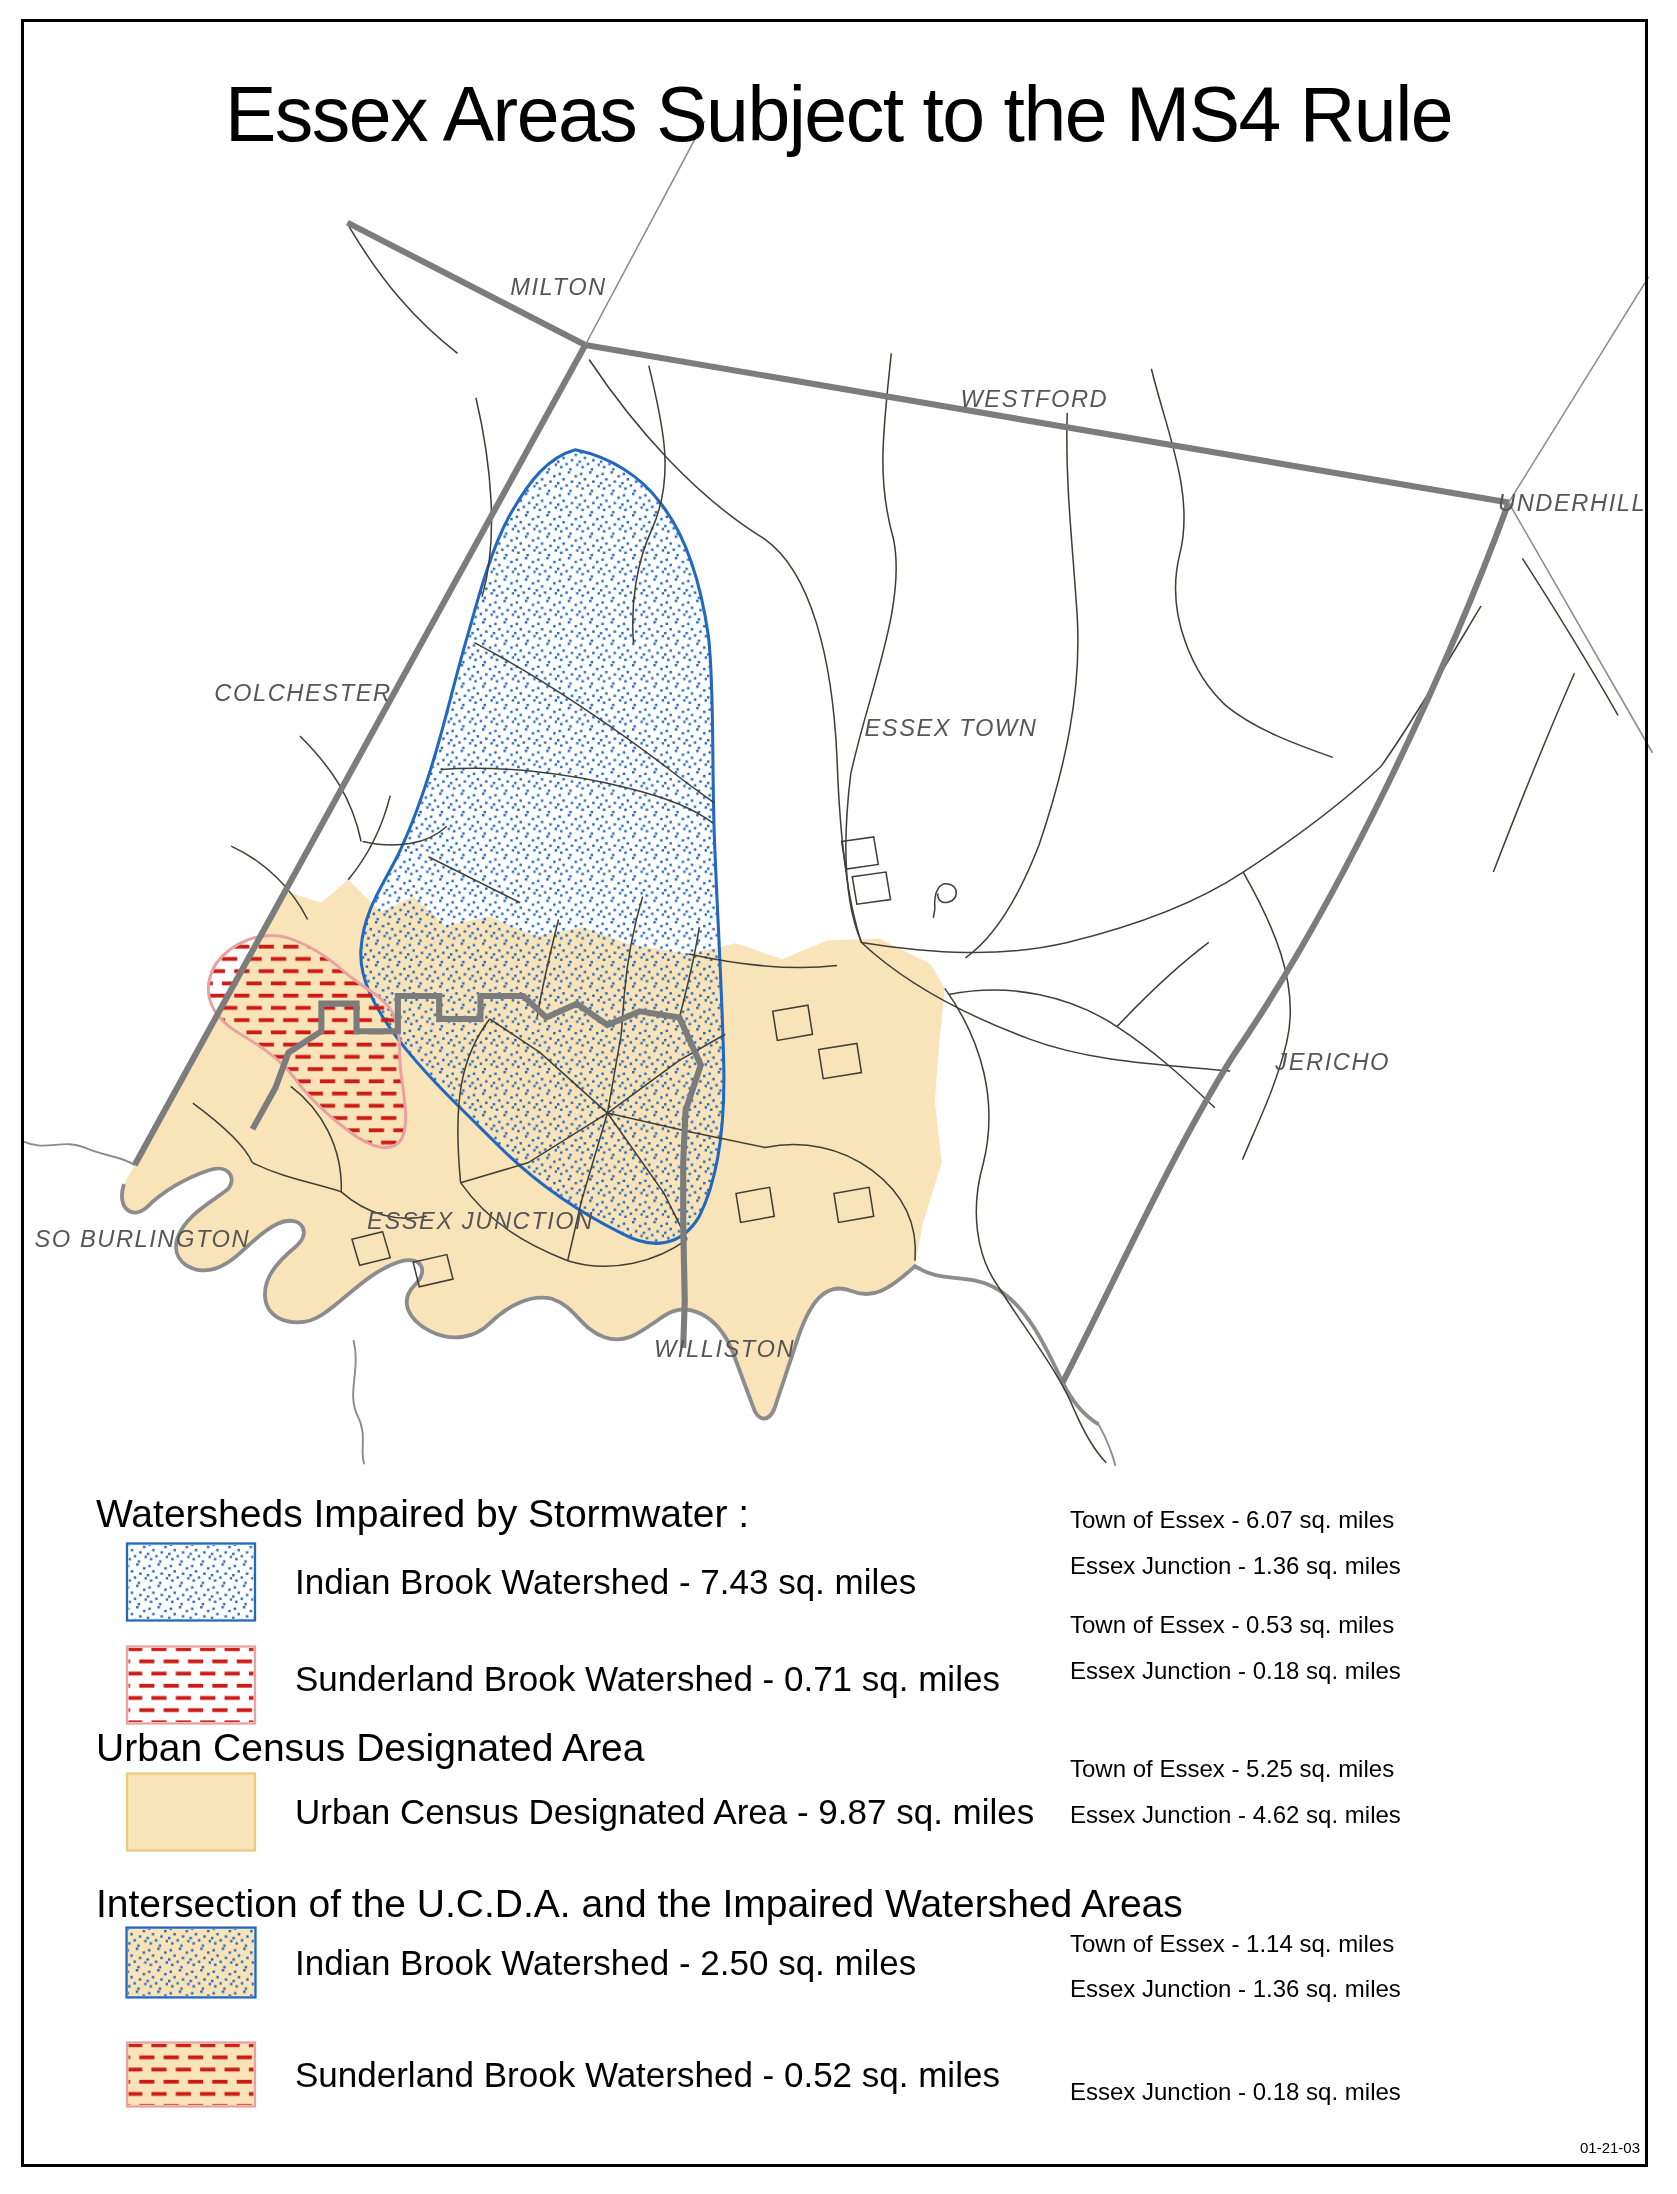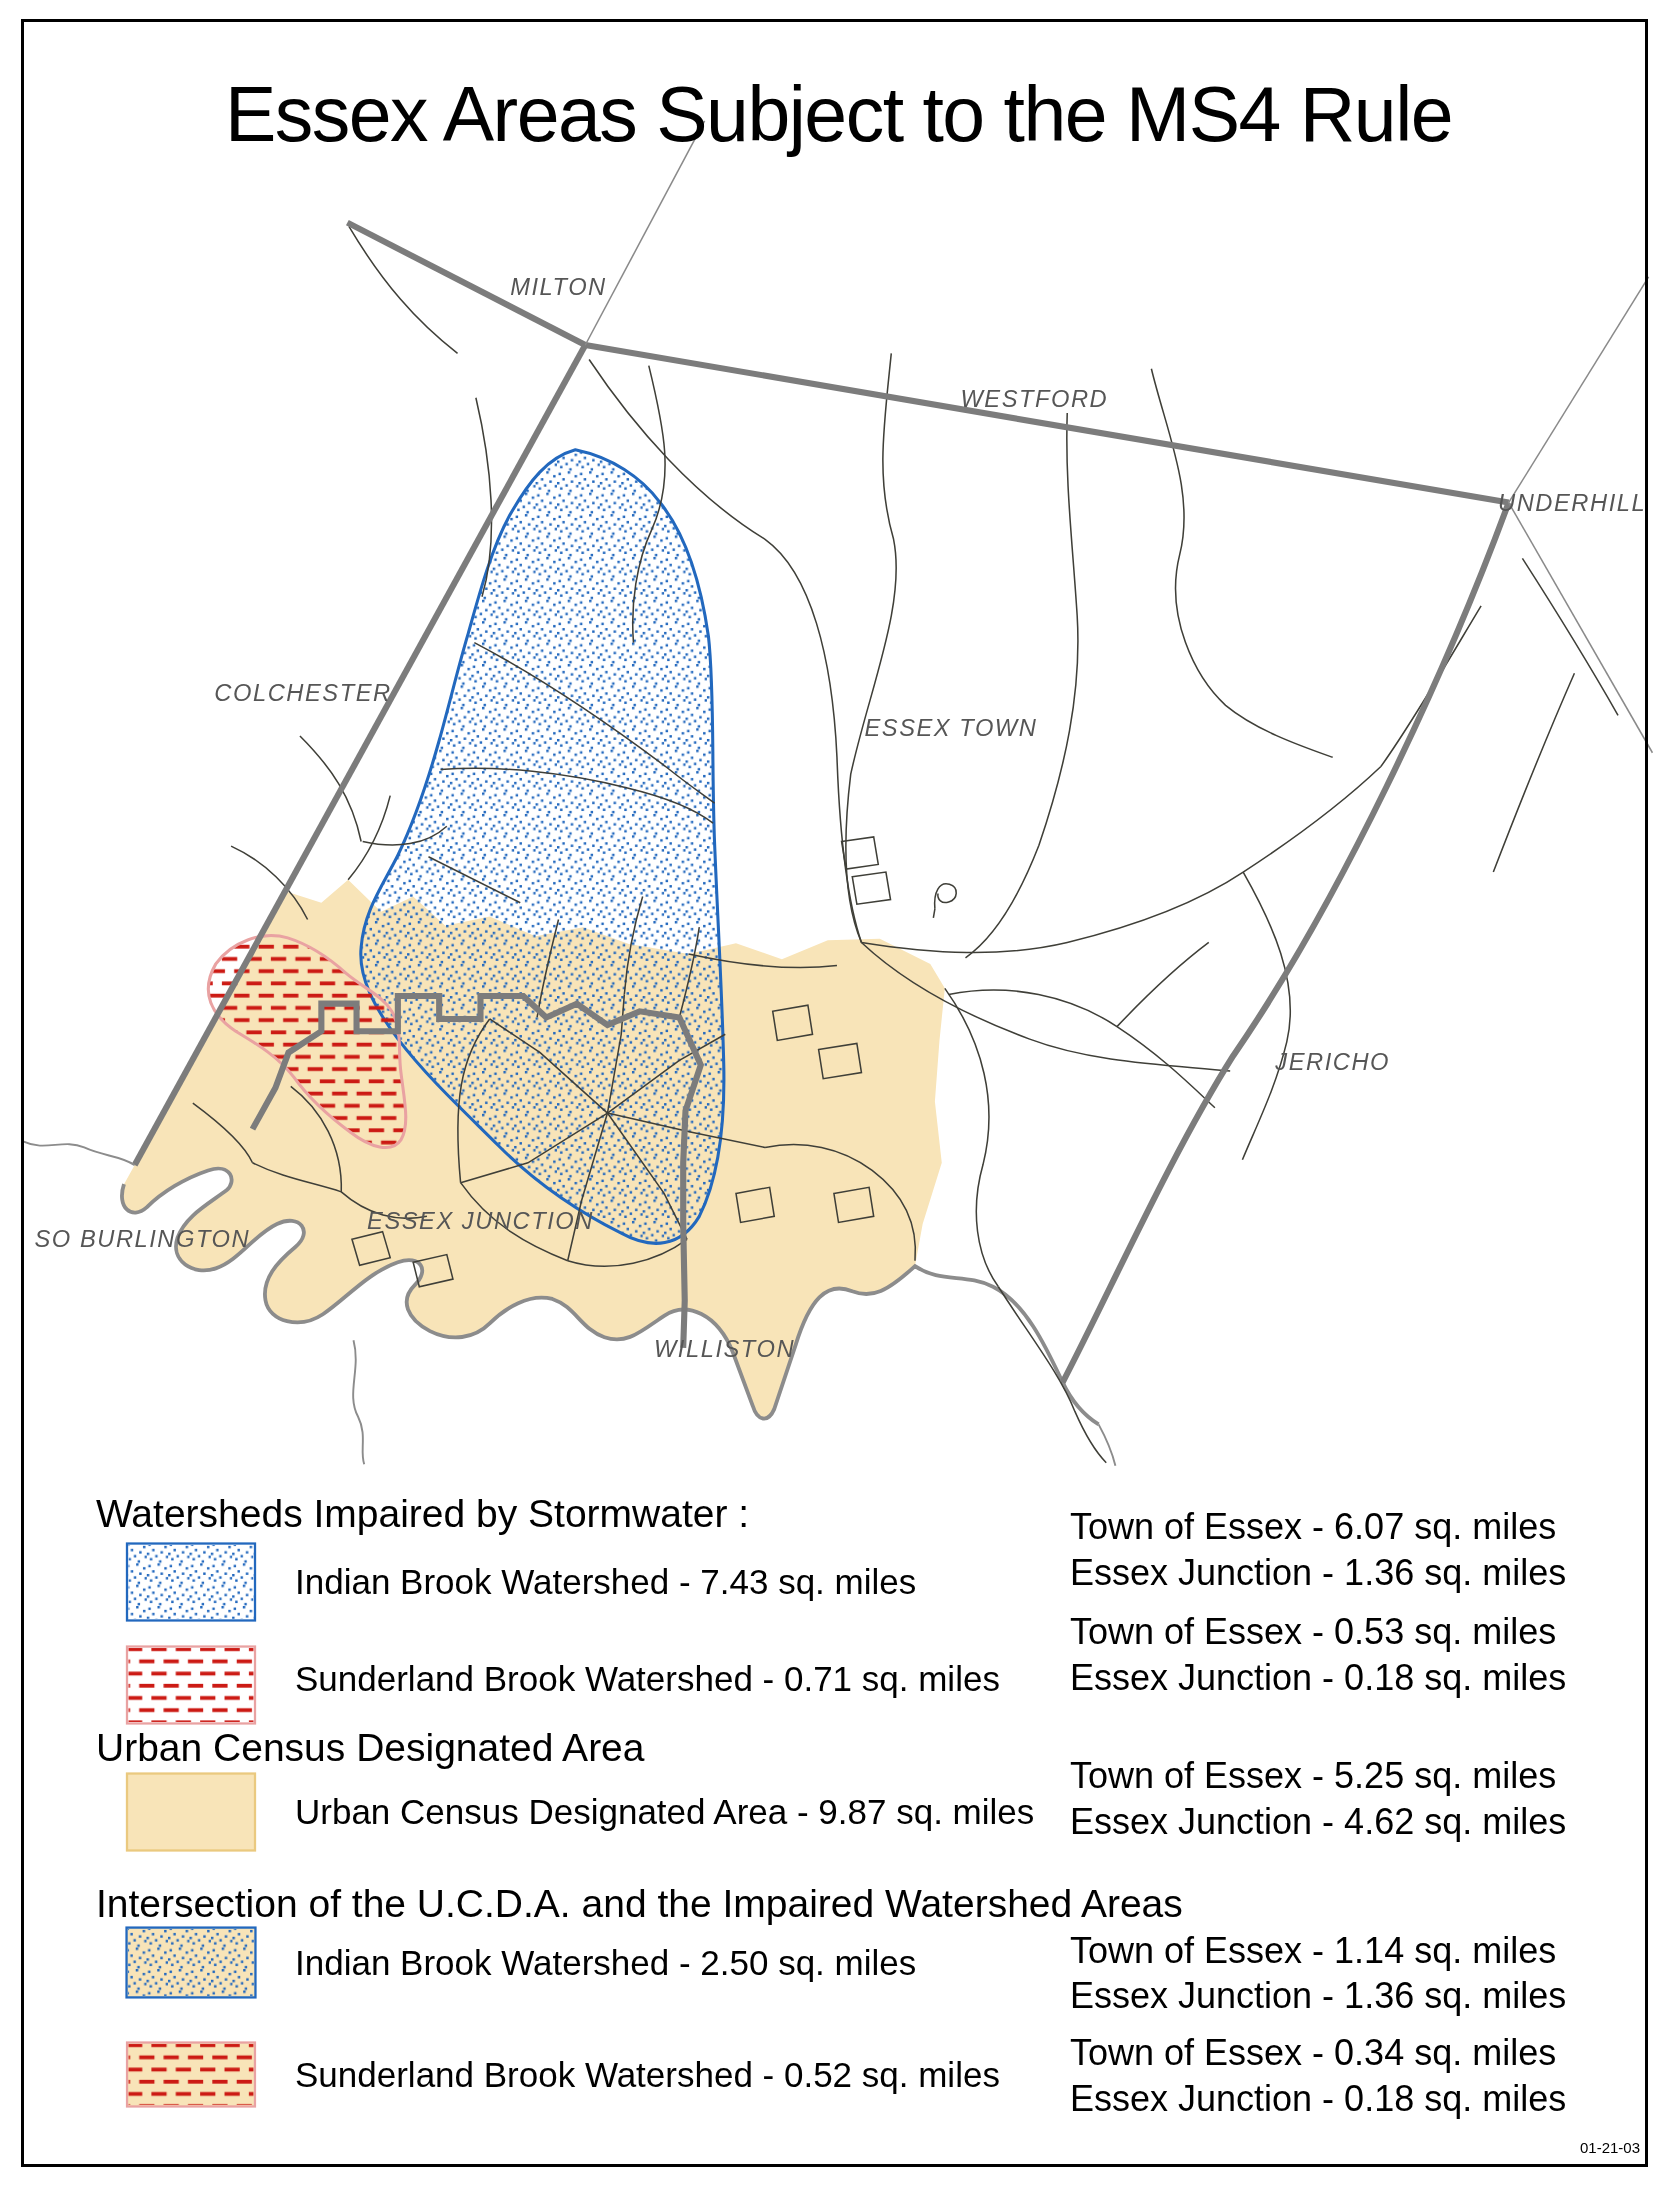--- a/index.html
+++ b/index.html
@@ -5,21 +5,21 @@
   html,body{margin:0;padding:0;background:#ffffff;}
   #page{position:relative;width:1677px;height:2194px;background:#ffffff;overflow:hidden;
         font-family:"Liberation Sans",sans-serif;}
   #page-border{position:absolute;left:21.4px;top:19px;width:1627px;height:2148px;
         border:3.8px solid #000;box-sizing:border-box;pointer-events:none;}
   .title{position:absolute;left:0;top:70px;width:100%;text-align:center;
         font-size:77px;font-weight:normal;color:#000;letter-spacing:-1.5px;white-space:nowrap;}
   #map-svg{position:absolute;left:0;top:0;}
   .lg-header{position:absolute;left:96px;font-size:39px;color:#000;white-space:nowrap;}
   .lg-label{position:absolute;left:278px;font-size:35px;color:#000;white-space:nowrap;margin-left:17px;}
-  .lg-stat{position:absolute;left:1070px;font-size:36px;color:#000;white-space:nowrap;}
+  .lg-stat{position:absolute;left:1070px;font-size:24px;color:#000;white-space:nowrap;}
   .swatch{position:absolute;left:125px;}
   .date-stamp{position:absolute;right:37px;top:2139px;font-size:15px;color:#000;}
   text.town-label{font-style:italic;fill:#565656;font-size:31px;letter-spacing:2px;
         font-family:"Liberation Sans",sans-serif;}
 </style>
 </head>
 <body>
 
 <div id="page">
 
@@ -204,20 +204,19 @@
   </svg>
   <div class="lg-label" style="top:1943px">Indian Brook Watershed - 2.50 sq. miles</div>
   <div class="lg-stat" style="top:1930px">Town of Essex - 1.14 sq. miles</div>
   <div class="lg-stat" style="top:1975px">Essex Junction - 1.36 sq. miles</div>
 
   <svg class="swatch" style="top:2041px" width="132" height="67" viewBox="0 0 172 88">
     <rect x="2" y="2" width="168" height="84" fill="#F8E4B8" stroke="#E9A2A2" stroke-width="3"></rect>
     <rect x="4" y="4" width="164" height="80" fill="url(#patRed)"></rect>
   </svg>
   <div class="lg-label" style="top:2055px">Sunderland Brook Watershed - 0.52 sq. miles</div>
-  <div class="lg-stat" style="top:2032px">Town of Essex - 0.34 sq. miles</div>
   <div class="lg-stat" style="top:2078px">Essex Junction - 0.18 sq. miles</div>
 
   <div class="date-stamp">01-21-03</div>
 
   <div id="page-border"></div>
 </div>
 
 
 </body></html>

